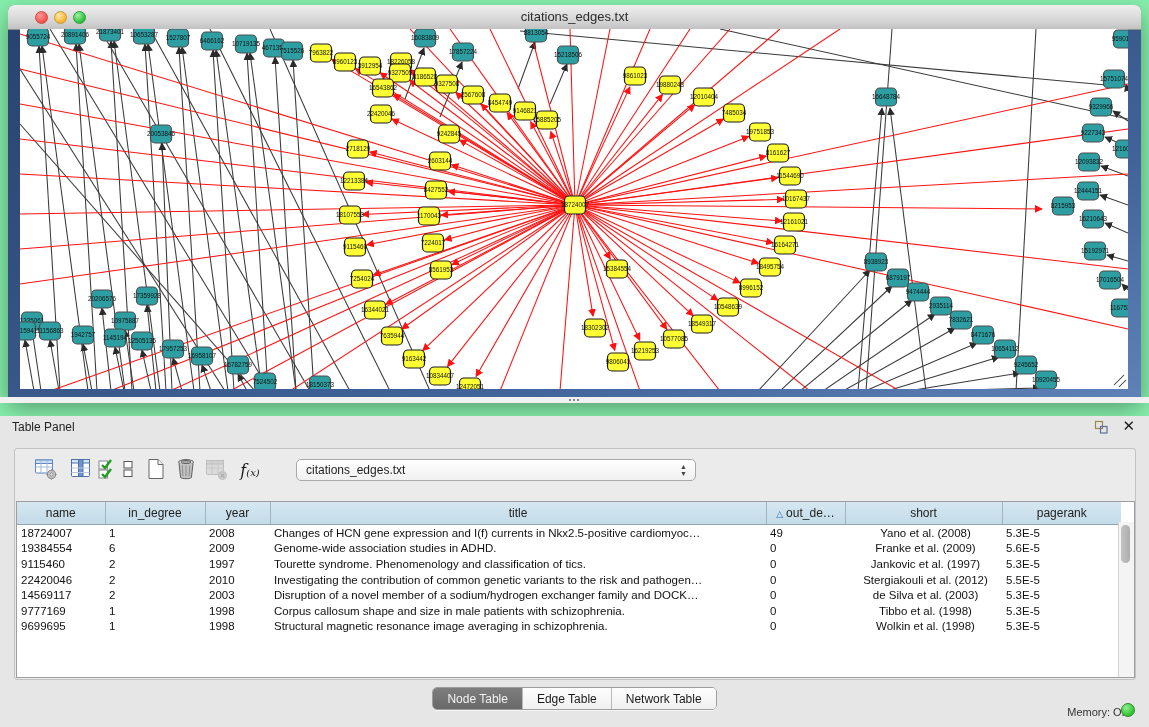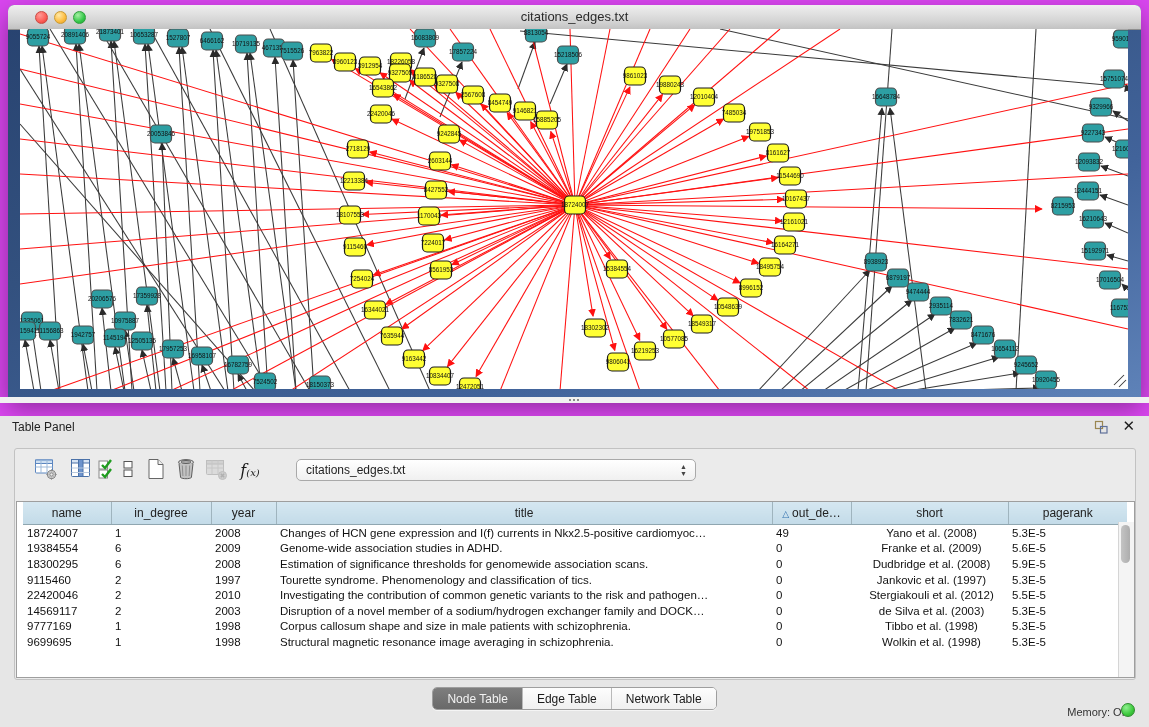--- a/index.html
+++ b/index.html
@@ -1,17 +1,17 @@
 <!DOCTYPE html>
 <html><head>
 <meta charset="utf-8">
 <style>
   html,body{margin:0;padding:0;}
   body{width:1149px;height:727px;font-family:"Liberation Sans","DejaVu Sans",sans-serif;}
-  .root{position:relative;width:1149px;height:727px;background:#d946ef;overflow:hidden;}
+  .root{position:relative;width:1149px;height:727px;background:#86efac;overflow:hidden;}
 
   
   .net-window{position:absolute;left:8px;top:5px;width:1133px;height:392px;
     border-radius:6px 6px 0 0;
     background:linear-gradient(160deg,#27426F 0%,#33517F 35%,#41639A 70%,#5E82B8 100%);
     box-shadow:0 10px 24px rgba(0,0,0,.38);}
   .titlebar{position:absolute;left:0;top:0;width:100%;height:24px;border-radius:6px 6px 0 0;
     background:linear-gradient(#EFEFEF,#D3D3D3 70%,#C2C2C2);border-bottom:1px solid #8E8E8E;}
   .tl{position:absolute;top:6px;width:13px;height:13px;border-radius:50%;box-sizing:border-box;}
   .tl.red{left:27px;background:radial-gradient(circle at 35% 30%,#FF9A96,#FC5C55 60%,#D9362E);border:1px solid #C94A43;}
@@ -41,21 +41,21 @@
   .tb-btn svg{width:24px;height:24px;}
   .fx{font-family:"DejaVu Serif","Liberation Serif",serif;font-style:italic;font-size:16px;color:#1A1A1A;}
   .fx small{font-size:10px;}
   .combo{position:absolute;left:273px;top:5px;width:400px;height:22px;border:1px solid #A9A9A9;border-radius:5px;
     background:linear-gradient(#FFFFFF,#F0F0F0);box-sizing:border-box;cursor:pointer;}
   .combo-text{position:absolute;left:9px;top:3px;font-size:12px;color:#1E1E1E;}
   .combo-arrows{position:absolute;right:8px;top:3px;font-size:7px;line-height:7px;color:#444;text-align:center;}
 
   .table-area{position:absolute;left:1px;top:52px;width:1119px;height:177px;background:#FFFFFF;
     border:1px solid #9E9E9E;box-sizing:border-box;}
-  table.dt{border-collapse:collapse;table-layout:fixed;width:1102px;font-size:11.5px;color:#111;margin-left:6px;}
+  table.dt{border-collapse:collapse;table-layout:fixed;width:1102px;font-size:11.5px;color:#111;}
   table.dt th{height:20px;background:linear-gradient(#D5E7F1,#C3DBE8);border-right:1px solid #9FB4BE;
     border-bottom:1px solid #8FA6B0;font-weight:normal;font-size:12px;color:#222;text-align:center;
     overflow:hidden;white-space:nowrap;cursor:pointer;}
   table.dt th:last-child{border-right:none;}
   table.dt td{height:15.6px;padding:0 0 0 4px;overflow:hidden;white-space:nowrap;}
   td.c{text-align:center;padding:0;}
   .tri{color:#2F6FAE;font-size:9px;margin-right:3px;}
   .vscroll{position:absolute;right:0;top:20px;bottom:0;width:15px;background:#F4F4F4;border-left:1px solid #D5D5D5;}
   .vthumb{position:absolute;left:2px;top:3px;width:9px;height:38px;border-radius:5px;
     background:linear-gradient(90deg,#C4C4C4,#ADADAD);cursor:pointer;}
@@ -768,29 +768,20 @@
               <tr>
                 <td>19384554</td>
                 <td>6</td>
                 <td>2009</td>
                 <td>Genome-wide association studies in ADHD.</td>
                 <td>0</td>
                 <td class="c">Franke et al. (2009)</td>
                 <td>5.6E-5</td>
               </tr>
               <tr>
-                <td>18300295</td>
-                <td>6</td>
-                <td>2008</td>
-                <td>Estimation of significance thresholds for genomewide association scans.</td>
-                <td>0</td>
-                <td class="c">Dudbridge et al. (2008)</td>
-                <td>5.9E-5</td>
-              </tr>
-              <tr>
                 <td>9115460</td>
                 <td>2</td>
                 <td>1997</td>
                 <td>Tourette syndrome. Phenomenology and classification of tics.</td>
                 <td>0</td>
                 <td class="c">Jankovic et al. (1997)</td>
                 <td>5.3E-5</td>
               </tr>
               <tr>
                 <td>22420046</td>

